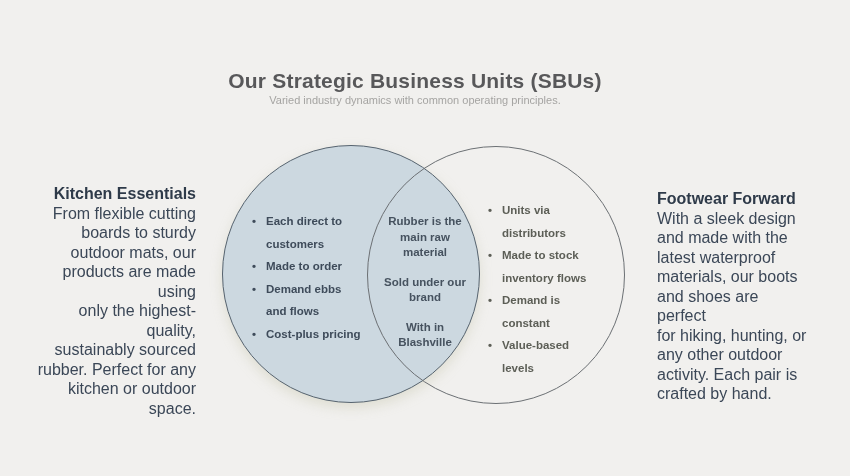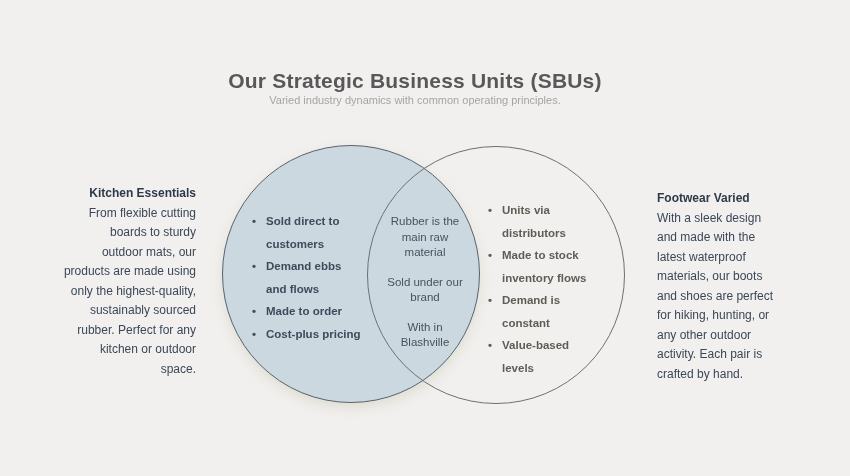--- a/index.html
+++ b/index.html
@@ -51,52 +51,52 @@
   .venn-list li::before {
     content: "\2022"; position: absolute; left: 0; top: 0;
   }
   .list-left { left: 252px; top: 210px; width: 122px; color: #3e4b5a; }
   .list-right { left: 488px; top: 199px; width: 118px; color: #5c5e56; }
 
   
   .overlap-text {
     position: absolute; left: 376px; top: 214px; width: 98px;
     text-align: center; color: #46525f;
-    font-size: 11.5px; font-weight: normal; line-height: 15.5px;
+    font-size: 11.5px; font-weight: bold; line-height: 15.5px;
   }
   .overlap-text p { margin: 0 0 14px 0; white-space: pre-line; }
 
   
   .side-panel {
     position: absolute;
-    font-size: 12px; line-height: 19.5px; color: #3b4757;
+    font-size: 16px; line-height: 19.5px; color: #3b4757;
   }
   .side-panel .side-heading { font-weight: bold; color: #2e3a49; }
   .side-panel .side-body { white-space: pre-line; }
   .panel-left { left: 36px; top: 184px; width: 160px; text-align: right; }
   .panel-right { left: 657px; top: 189px; width: 150px; text-align: left; }
 </style>
 </head>
 <body>
 
 <div class="slide">
 
   <h1 class="page-title">Our Strategic Business Units (SBUs)</h1>
   <div class="page-subtitle">Varied industry dynamics with common operating principles.</div>
 
   <div>
     <div class="circle circle-left"></div>
     <div class="circle circle-right"></div>
 
     <ul class="venn-list list-left">
-      <li>Sold direct to
+      <li>Each direct to
 customers</li>
+      <li>Made to order</li>
       <li>Demand ebbs
 and flows</li>
-      <li>Made to order</li>
       <li>Cost-plus pricing</li>
     </ul>
 
     <div class="overlap-text">
       <p>Rubber is the
 main raw
 material</p>
       <p>Sold under our
 brand</p>
       <p>With in
@@ -122,21 +122,21 @@
 outdoor mats, our
 products are made using
 only the highest-quality,
 sustainably sourced
 rubber. Perfect for any
 kitchen or outdoor
 space.</div>
   </div>
 
   <div class="side-panel panel-right">
-    <div class="side-heading">Footwear Varied</div>
+    <div class="side-heading">Footwear Forward</div>
     <div class="side-body">With a sleek design
 and made with the
 latest waterproof
 materials, our boots
 and shoes are perfect
 for hiking, hunting, or
 any other outdoor
 activity. Each pair is
 crafted by hand.</div>
   </div>

